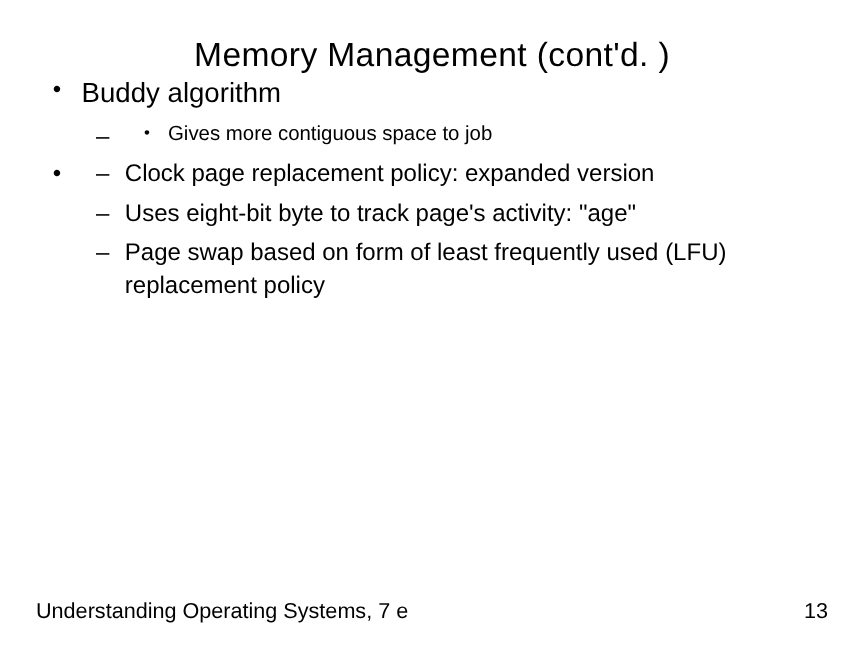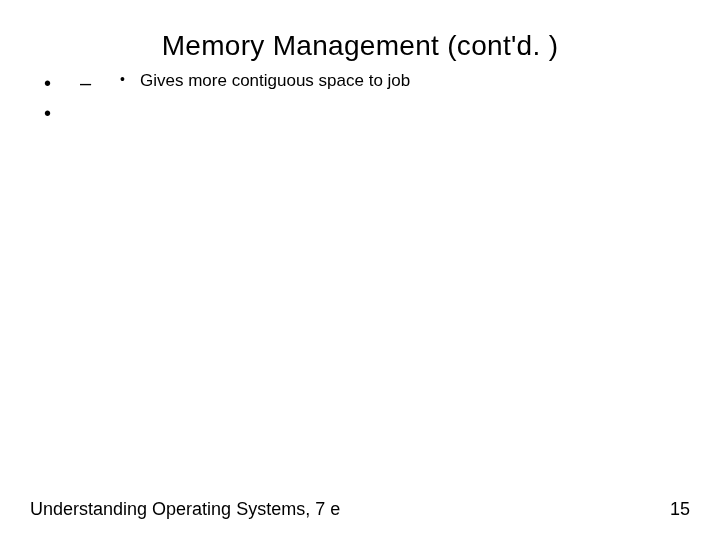--- a/index.html
+++ b/index.html
@@ -77,31 +77,43 @@
     }
   </style>
 </head>
 <body>
 
 <h1 class="title">Memory Management (cont'd. )</h1>
 
 <div class="content">
   <ul class="lvl1">
     <li>
+      <span>Buddy algorithm</span>
       <ul class="lvl2">
         <li>
           <ul class="lvl3">
             <li>
               <span>Gives more contiguous space to job</span>
             </li>
           </ul>
         </li>
       </ul>
     </li>
     <li>
+      <ul class="lvl2">
+        <li>
+          <span>Clock page replacement policy: expanded version</span>
+        </li>
+        <li>
+          <span>Uses eight-bit byte to track page's activity: "age"</span>
+        </li>
+        <li>
+          <span>Page swap based on form of least frequently used (LFU) replacement policy</span>
+        </li>
+      </ul>
     </li>
   </ul>
 </div>
 
 <div class="footer">
   <span>Understanding Operating Systems, 7 e</span>
-  <span>15</span>
+  <span>13</span>
 </div>
 
 </body></html>

